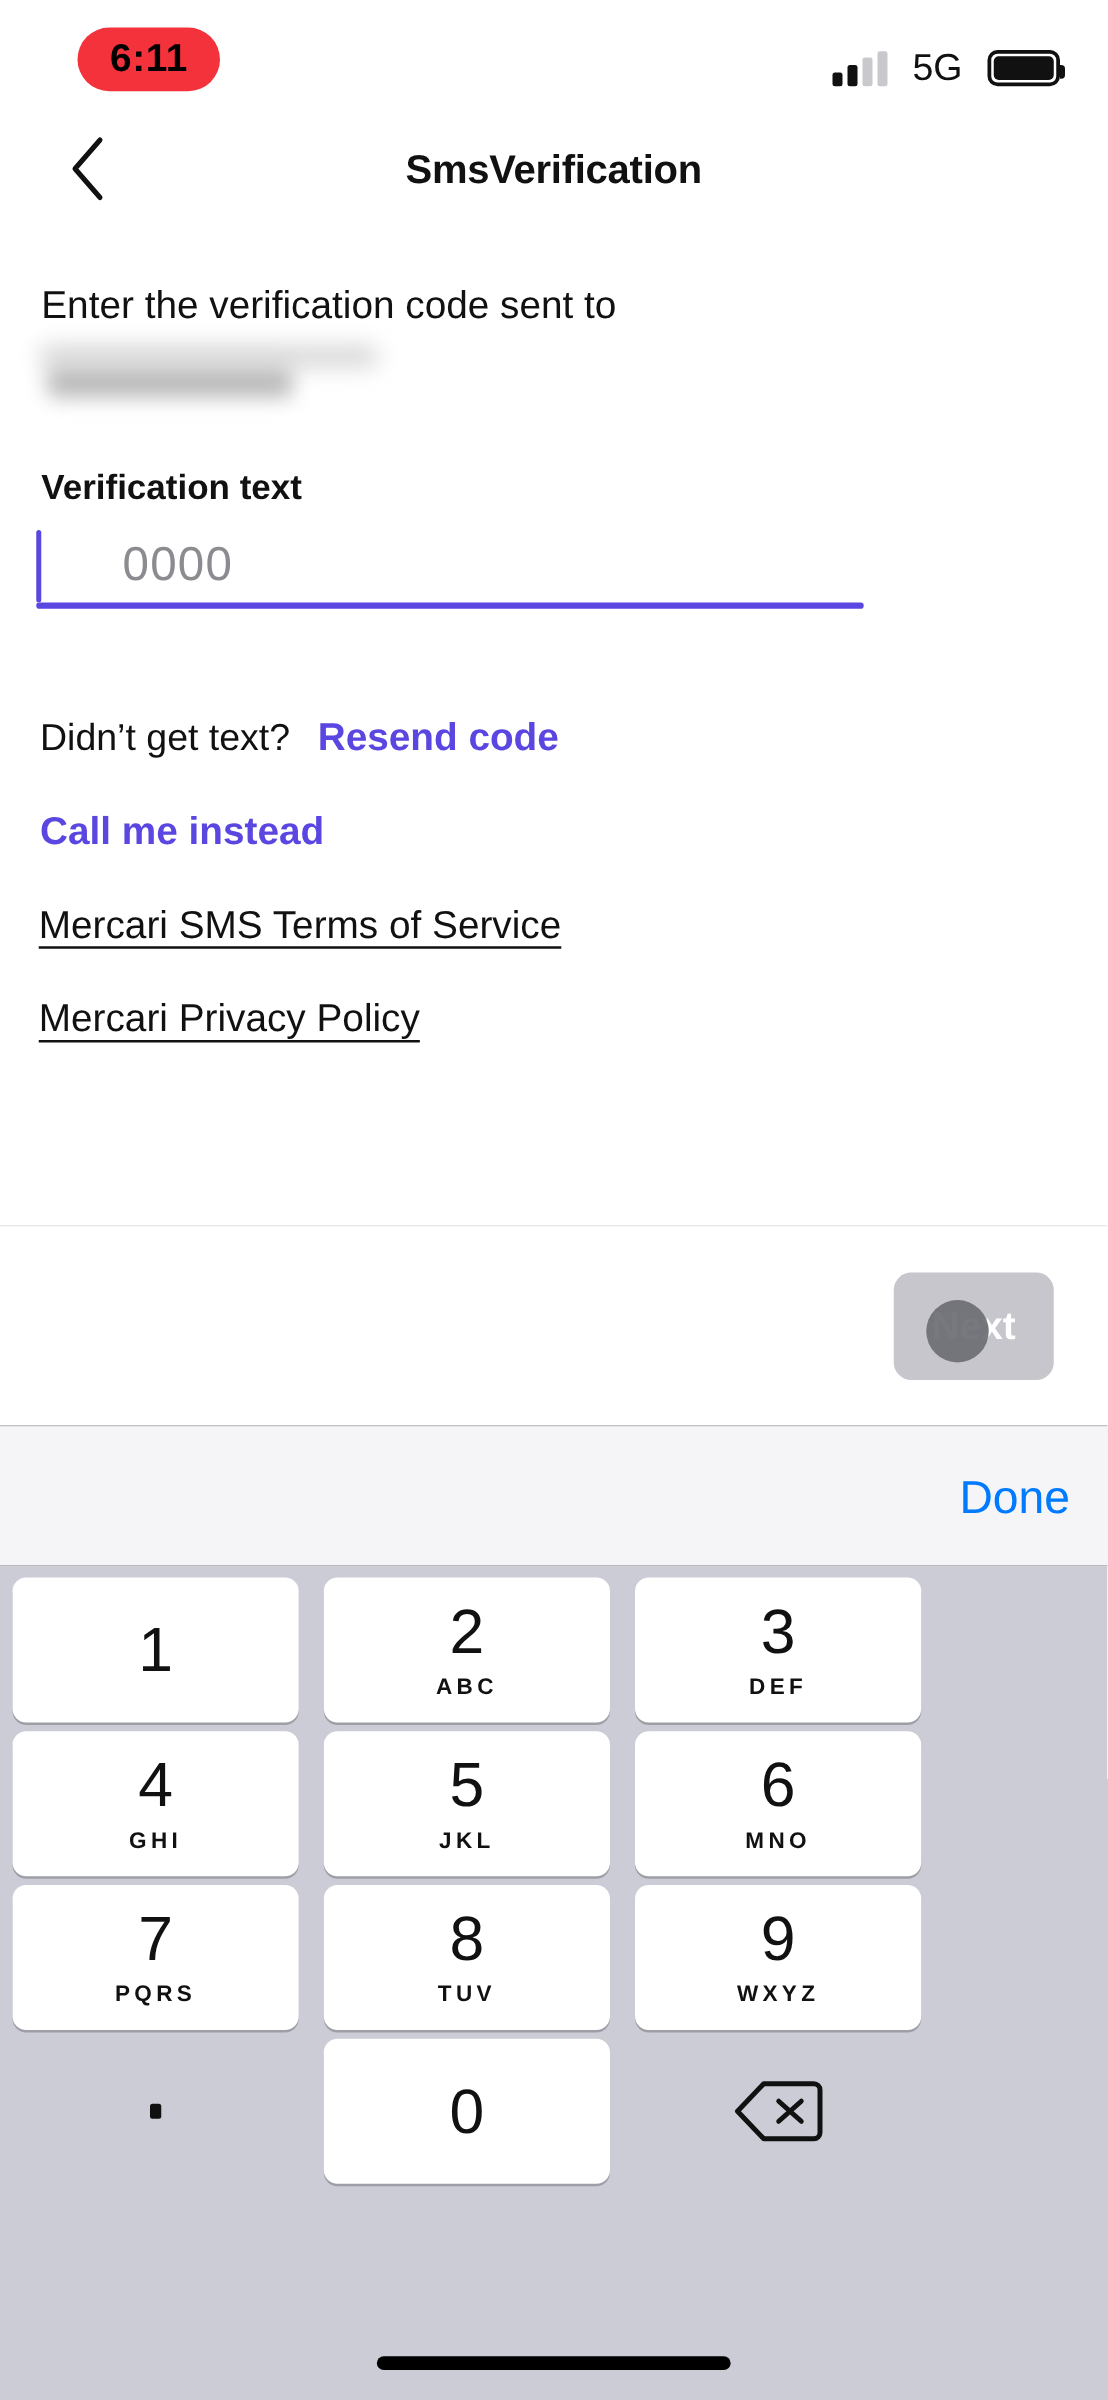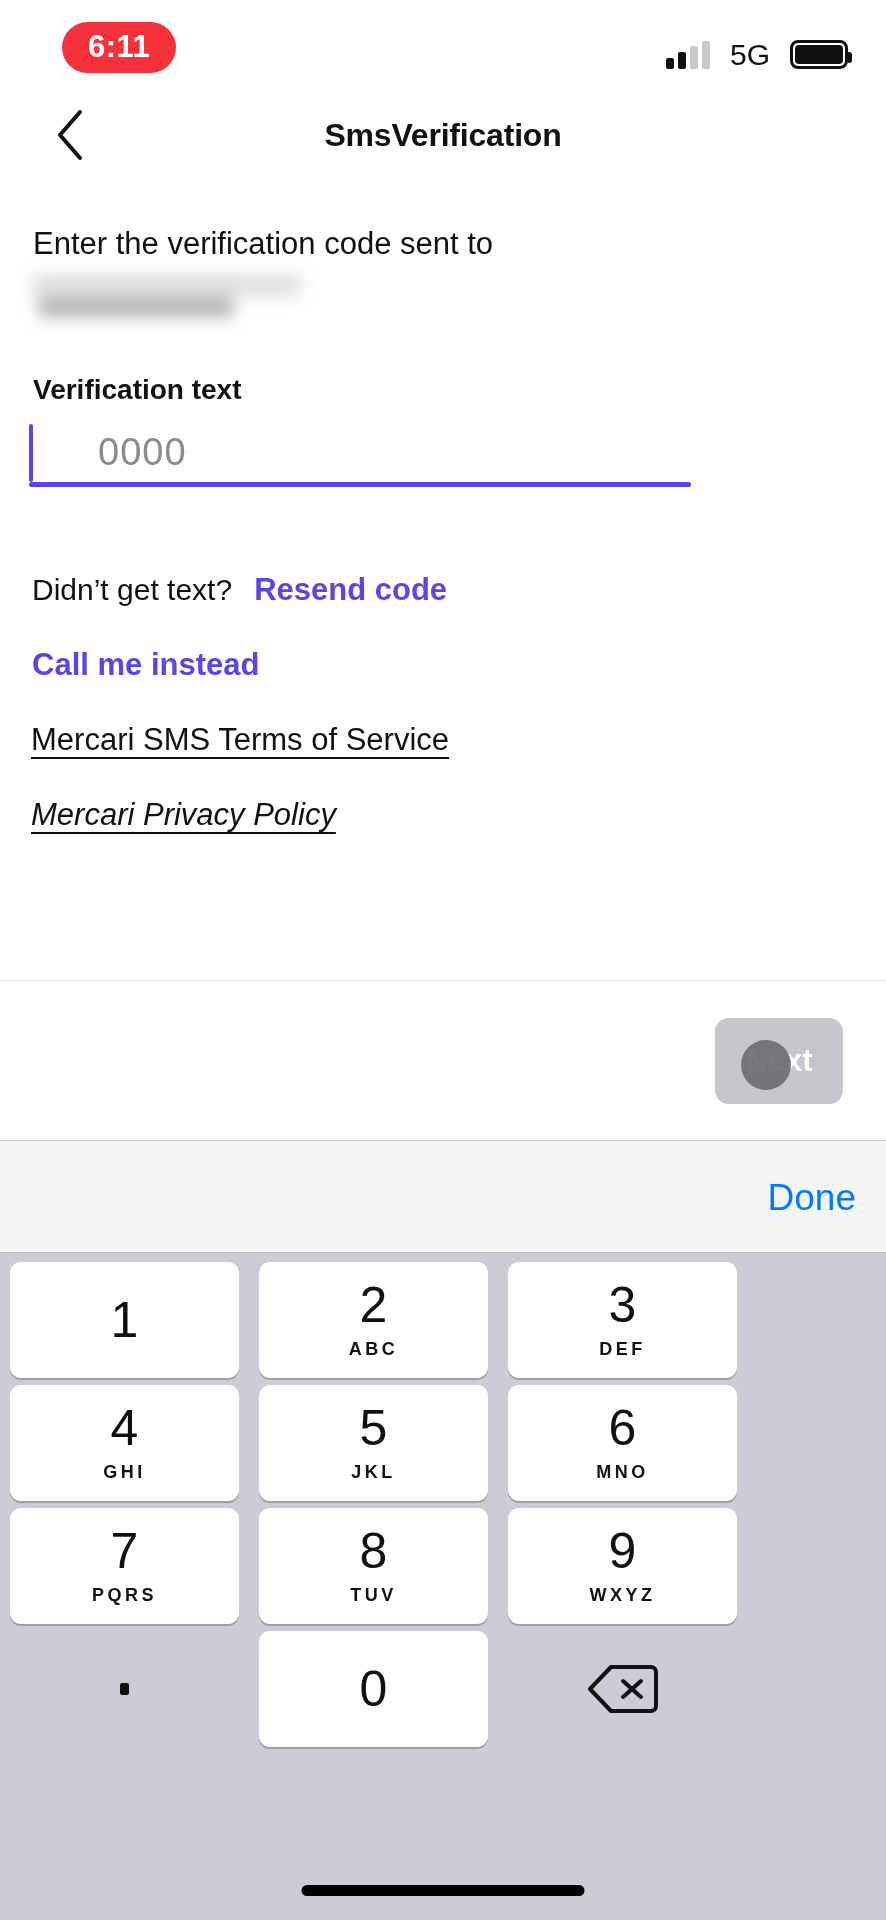--- a/index.html
+++ b/index.html
@@ -10,21 +10,21 @@
     overflow:hidden;
   }
   .screen { position:relative; width:886px; height:1920px; background:#fff; }
 
   
   .statusbar {
     position:absolute; top:0; left:0; width:886px; height:96px;
   }
   .time-pill {
     position:absolute; left:62px; top:22px;
-    background:#F4323C; color:#ffffff;
+    background:#F4323C; color:#000000;
     border-radius:30px;
     padding:9px 26px 11px 26px;
     font-size:31px; font-weight:bold;
     letter-spacing:0.5px;
     line-height:1;
   }
   .status-right {
     position:absolute; right:38px; top:27px;
     display:flex; align-items:flex-end; gap:20px; height:42px;
   }
@@ -120,21 +120,20 @@
     position:absolute; left:31px; top:540px;
     font-size:31px; color:#111;
     text-decoration:underline; text-underline-offset:7px;
     text-decoration-thickness:2px;
   }
   .pp-link {
     position:absolute; left:31px; top:615px;
     font-size:31px; color:#111;
     text-decoration:underline; text-underline-offset:7px;
     text-decoration-thickness:2px;
-    font-style:italic;
   }
 
   
   .footer {
     position:absolute; top:980px; left:0; width:886px; height:160px;
     background:#fff; border-top:1px solid #e6e6e8;
   }
   .next-btn {
     position:absolute; right:43px; top:37px;
     width:128px; height:86px;

